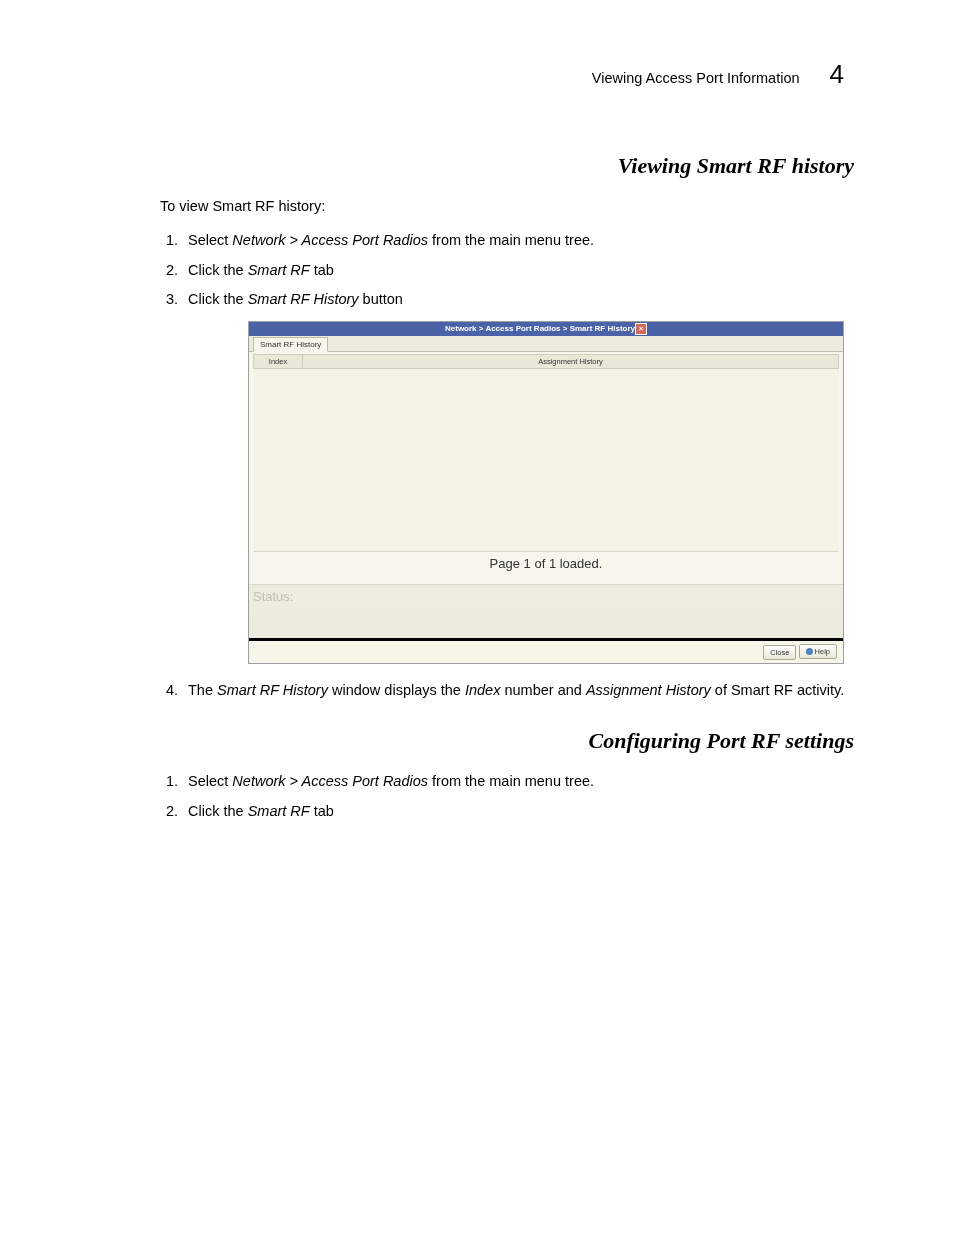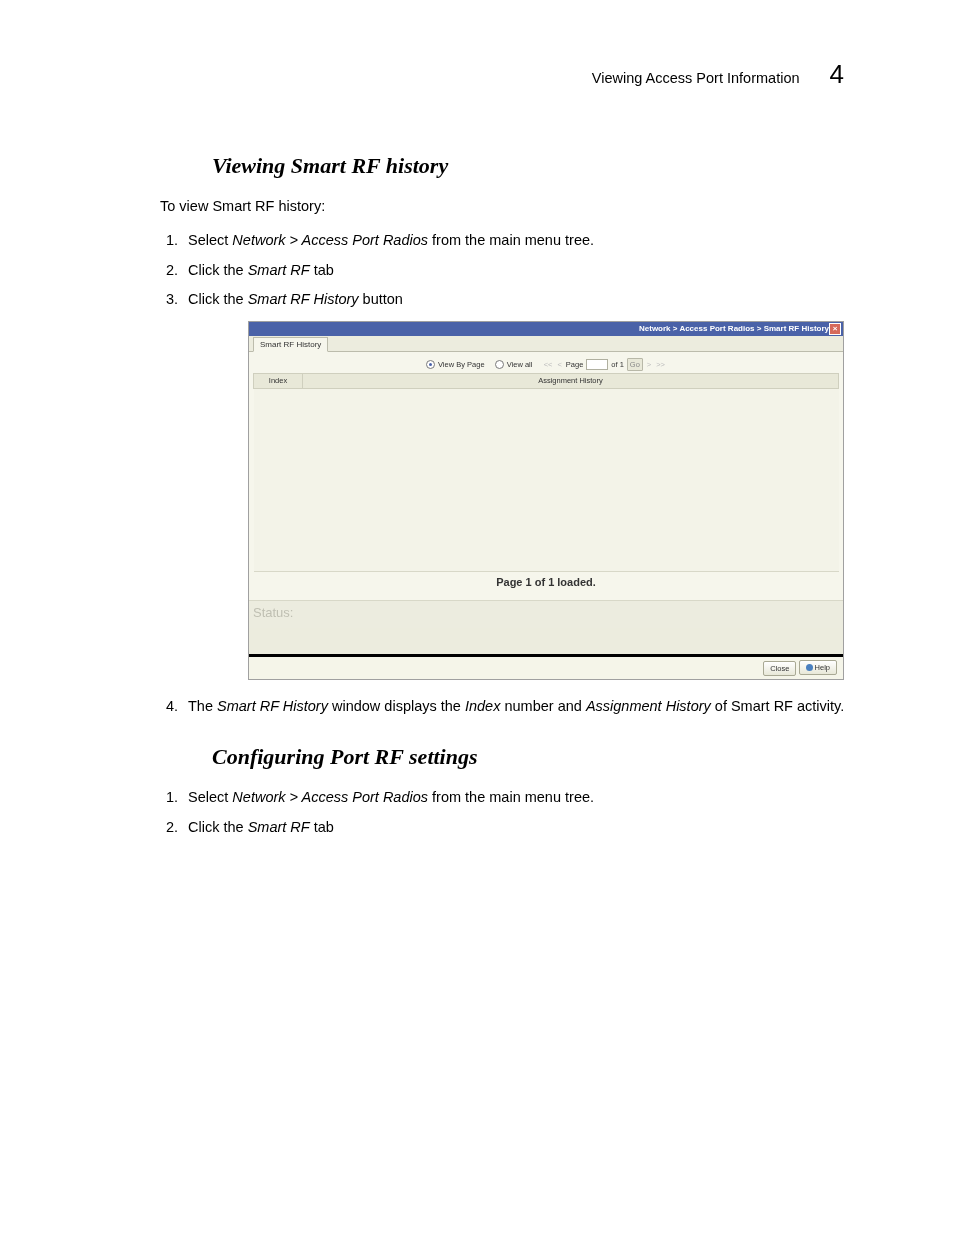--- a/index.html
+++ b/index.html
@@ -29,22 +29,23 @@
   .chapter-num {
     font-size: 26px;
     font-weight: normal;
     font-family: Arial, sans-serif;
   }
   h2.section {
     font-family: Georgia, 'Times New Roman', serif;
     font-style: italic;
     font-weight: bold;
     font-size: 22px;
-    margin: 22px 0 14px 112px;
+    margin: 22px 0 14px 70px;
     color: #000;
+    text-align: right;
   }
   p.lead, ol.steps, p.note {
     margin-left: 60px;
     margin-right: 0;
   }
   p.lead {
     margin-top: 10px;
     margin-bottom: 12px;
   }
   ol.steps {
@@ -69,21 +70,21 @@
     color: #333;
     box-sizing: border-box;
   }
   .embed .titlebar {
     background: #4a62a8;
     color: #fff;
     font-weight: bold;
     font-size: 8px;
     padding: 1px 2px;
     display: flex;
-    justify-content: flex-end;
+    justify-content: center;
     align-items: center;
   }
   .embed .closebox {
     width: 10px;
     height: 10px;
     background: #d66a5b;
     color: #fff;
     border: 1px solid #fff;
     text-align: center;
     line-height: 9px;
@@ -170,23 +171,22 @@
     width: 44px;
     border-right: 1px solid #cfcfbe;
   }
   .embed .tbody-empty td {
     height: 180px;
     background: #f3f3e8;
     border-bottom: 1px solid #d8d8c8;
   }
   .embed .page-status {
     text-align: center;
-    font-size: 11px;
+    font-size: 13px;
     padding: 2px 0 4px 0;
-    font-weight: bold;
   }
   .embed .statusbar {
     background: #ececdf;
     color: #bfbfb2;
     font-size: 13px;
     padding: 2px 4px;
     border-top: 1px solid #d8d8c8;
     height: 28px;
     box-sizing: border-box;
   }
@@ -243,36 +243,20 @@
 
   <div class="embed">
     <div class="titlebar">
       <span>Network &gt; Access Port Radios &gt; Smart RF History</span>
       <span class="closebox">×</span>
     </div>
     <div class="tabrow">
       <span class="tab">Smart RF History</span>
     </div>
     <div class="tabpanel">
-      <div class="pager">
-        <span class="radio sel"></span>
-        <span>View By Page</span>
-        &nbsp;&nbsp;
-        <span class="radio"></span>
-        <span>View all</span>
-        &nbsp;&nbsp;
-        <span class="navbtn">&lt;&lt;</span>
-        <span class="navbtn">&lt;</span>
-        <span>Page</span>
-        <input value="" style="">
-        <span>of 1</span>
-        <span class="go">Go</span>
-        <span class="navbtn">&gt;</span>
-        <span class="navbtn">&gt;&gt;</span>
-      </div>
       <table>
         <thead>
           <tr>
             <th class="idx">Index</th>
             <th>Assignment History</th>
           </tr>
         </thead>
         <tbody class="tbody-empty">
           <tr>
               <td colspan="2"></td>

